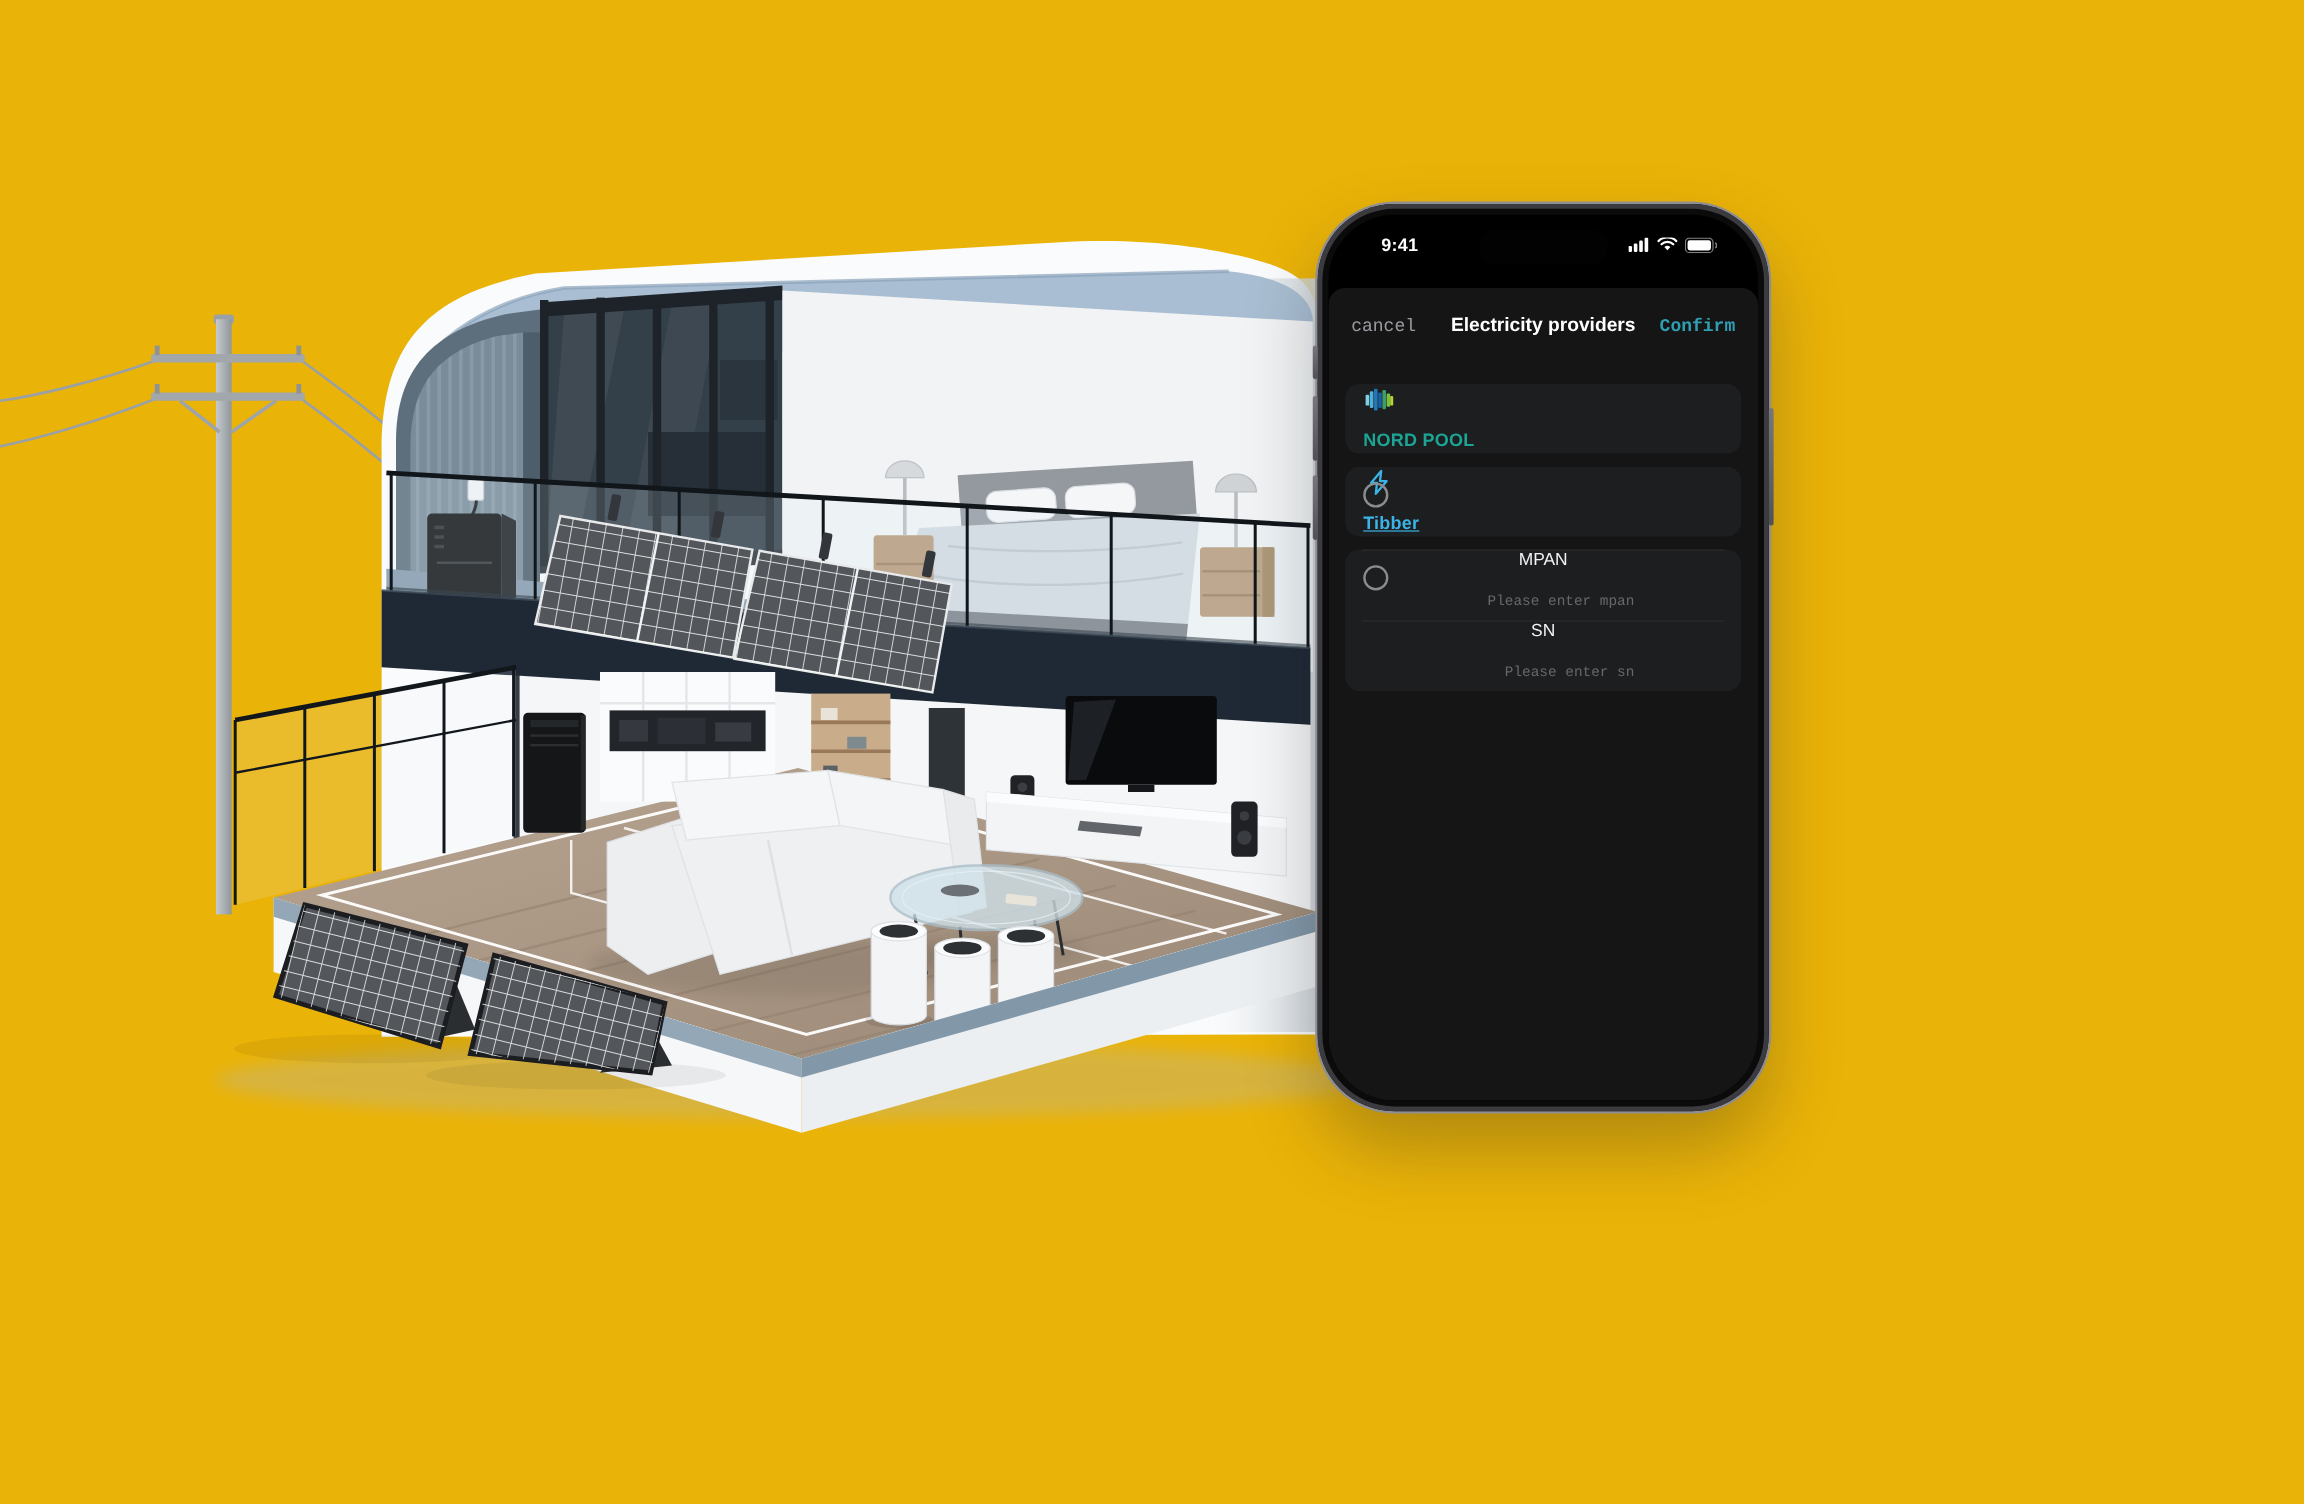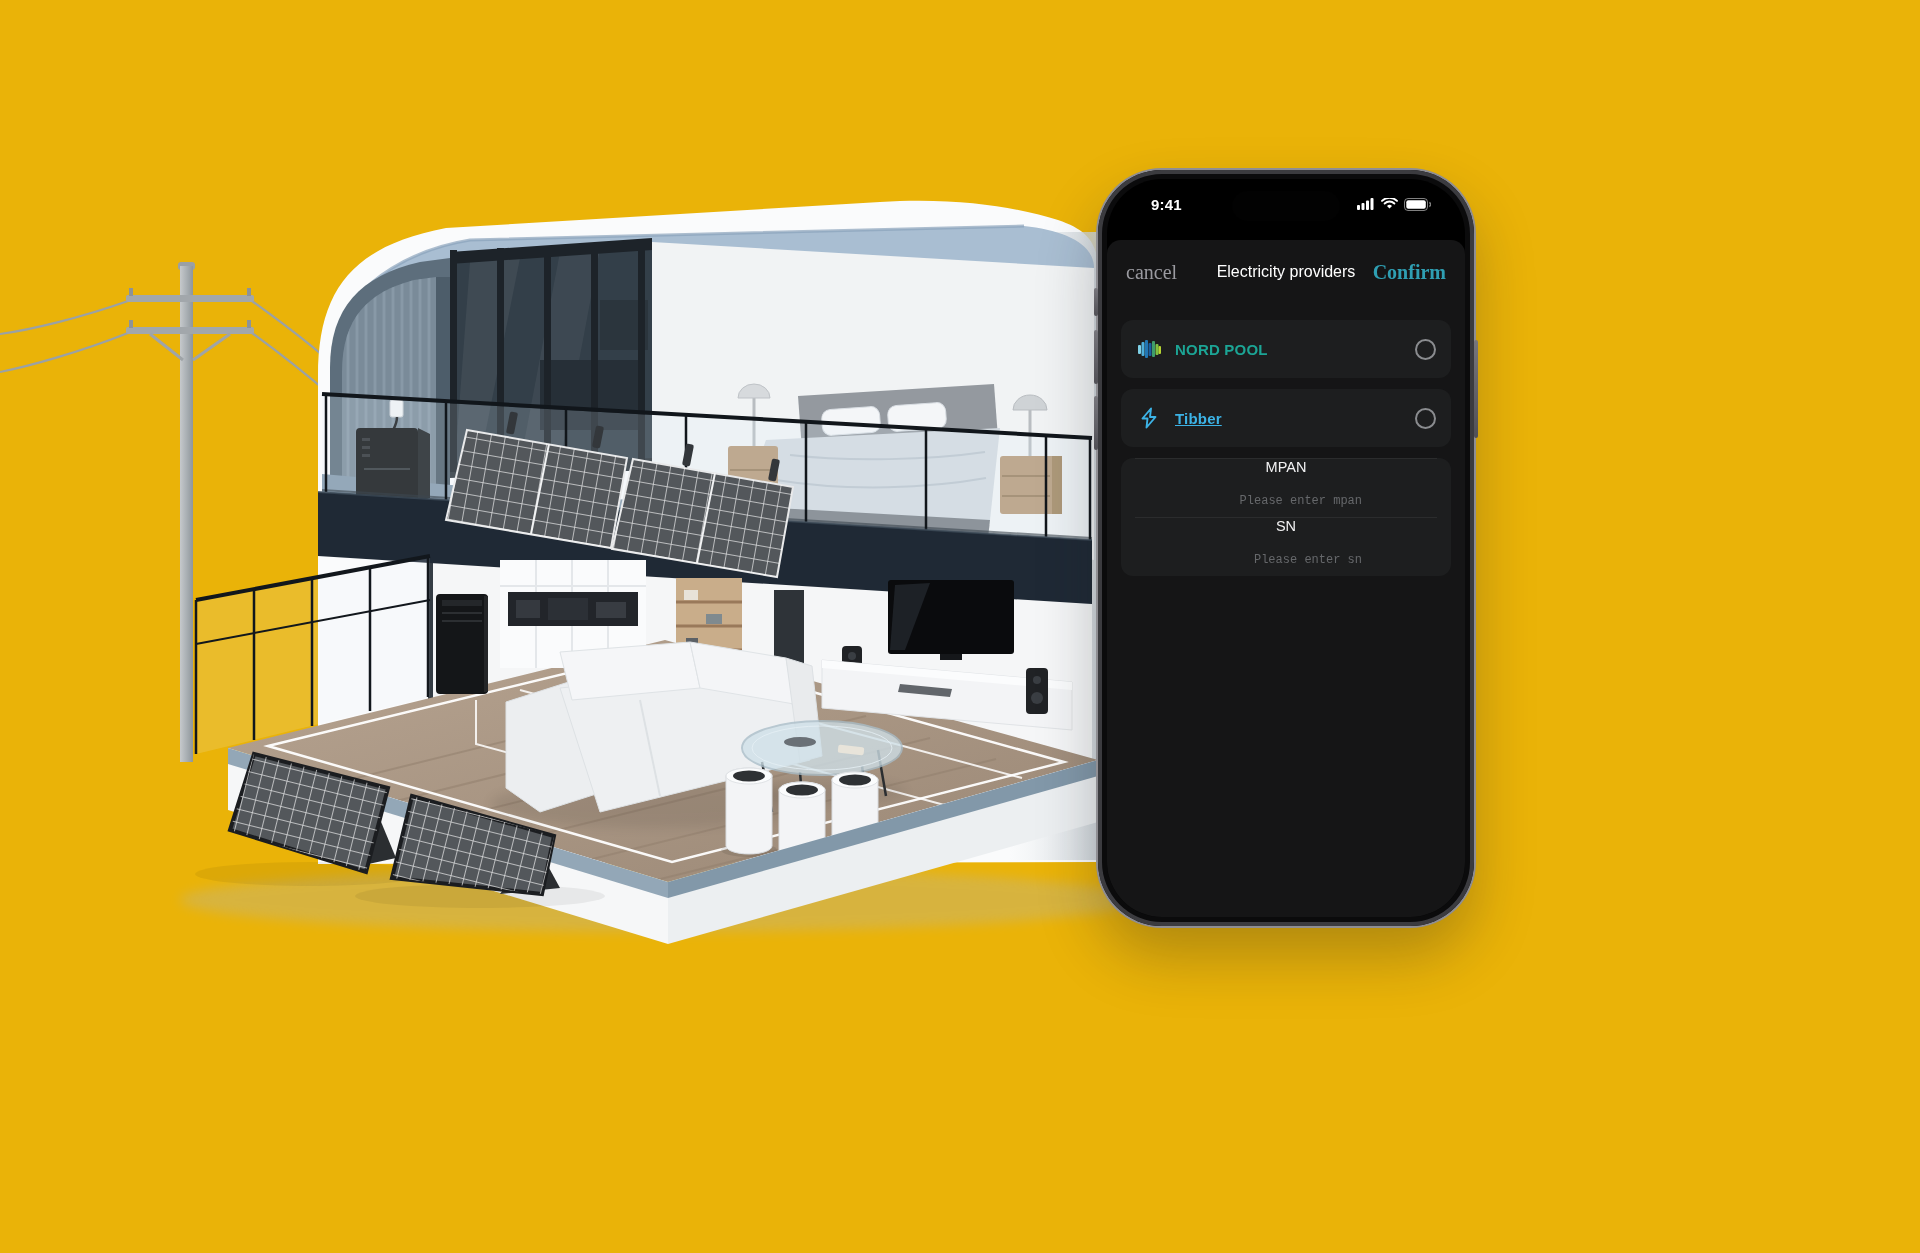--- a/index.html
+++ b/index.html
@@ -21,29 +21,29 @@
                   width:108px;height:30px;border-radius:16px;background:#020202;}
   .status{position:absolute;top:14px;left:0;right:0;height:22px;display:flex;
           justify-content:space-between;align-items:center;padding:0 34px 0 44px;}
   .time{font-size:15px;font-weight:700;letter-spacing:.2px;}
   .sicons{display:flex;align-items:center;gap:6px;}
 
   .sheet{position:absolute;top:61px;left:0;right:0;bottom:0;background:#151516;
          border-radius:14px 14px 0 0;}
   .sheet-header{position:relative;height:64px;display:flex;align-items:center;
                 justify-content:space-between;padding:0 19px;}
-  .hbtn{font-size:20px;background:none;border:none;padding:0;cursor:pointer;z-index:2;
-        font-family:Liberation Serif, serif;}
+  .hbtn{font-size:15px;background:none;border:none;padding:0;cursor:pointer;z-index:2;
+        font-family:Liberation Mono, monospace;}
   .cancel{color:#9b9ba1;}
   .confirm{font-weight:600;}
   .sheet-title{position:absolute;left:0;right:0;text-align:center;font-size:16px;
-               font-weight:400;color:#fff;}
+               font-weight:700;color:#fff;}
   .cards{padding:16px 14px 0;}
   .card{background:#1d1e1f;border-radius:12px;margin-bottom:11px;}
-  .prow{height:58px;display:flex;align-items:center;padding:0 15px;gap:13px;}
+  .prow{height:58px;display:flex;align-items:flex-start;padding:0 15px;gap:13px;flex-direction:column;}
   .picon{width:26px;height:26px;flex:0 0 auto;display:flex;align-items:center;justify-content:center;}
   .plabel{font-size:15px;font-weight:600;letter-spacing:.2px;}
   .spacer{flex:1;}
   .radio{width:21px;height:21px;border-radius:50%;border:2px solid #8a8c8f;
          box-sizing:border-box;position:relative;flex:0 0 auto;cursor:pointer;}
   .radio.on{border-color:#41cbe0;}
   .radio.on::after{content:"";position:absolute;inset:2px;border-radius:50%;background:#41cbe0;}
   .divider{height:1px;background:#2b2c2d;margin:0 14px;}
   .frow{height:58px;display:flex;align-items:center;padding:0 15px;gap:10px;flex-direction:column;}
   .flabel{color:#f2f2f3;font-size:14.5px;}

